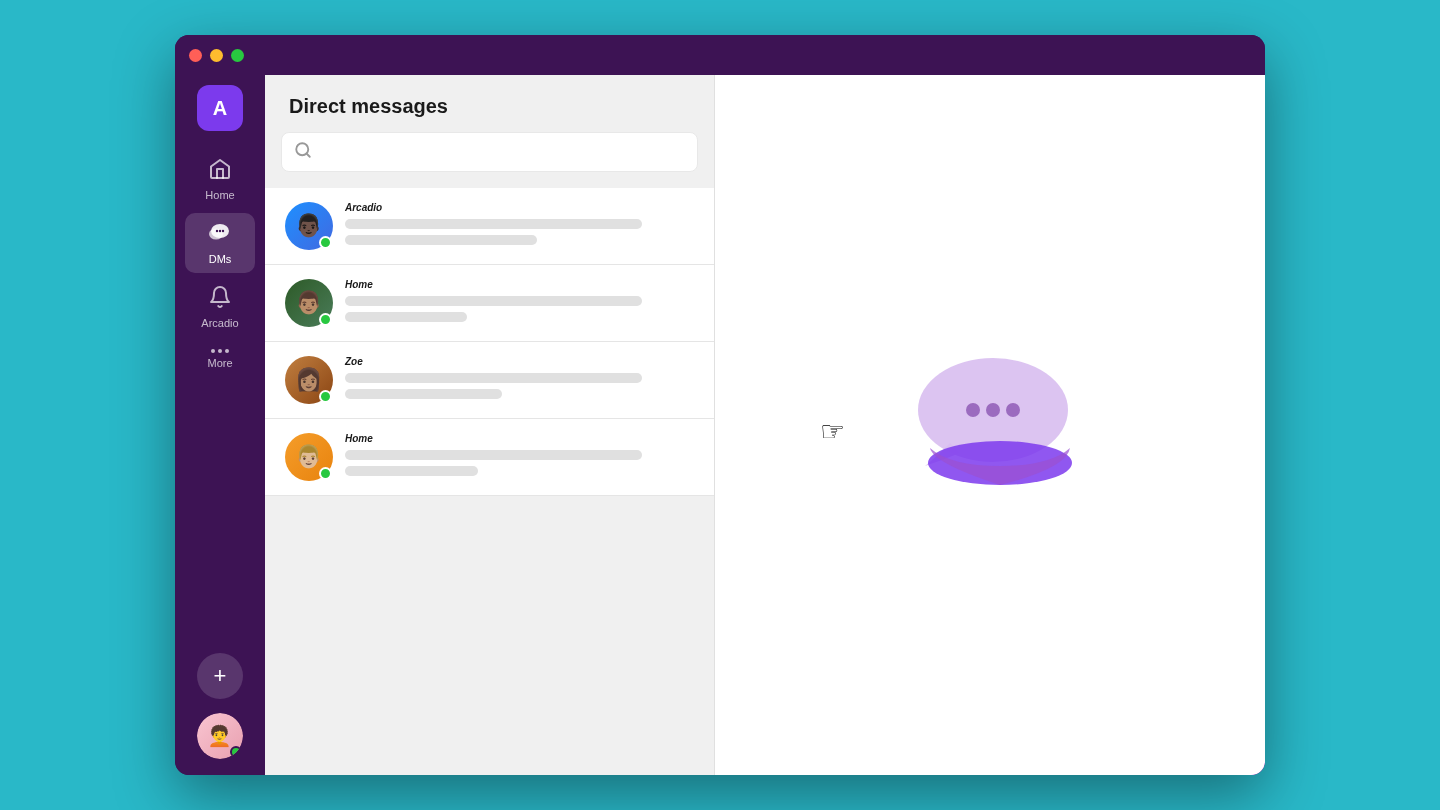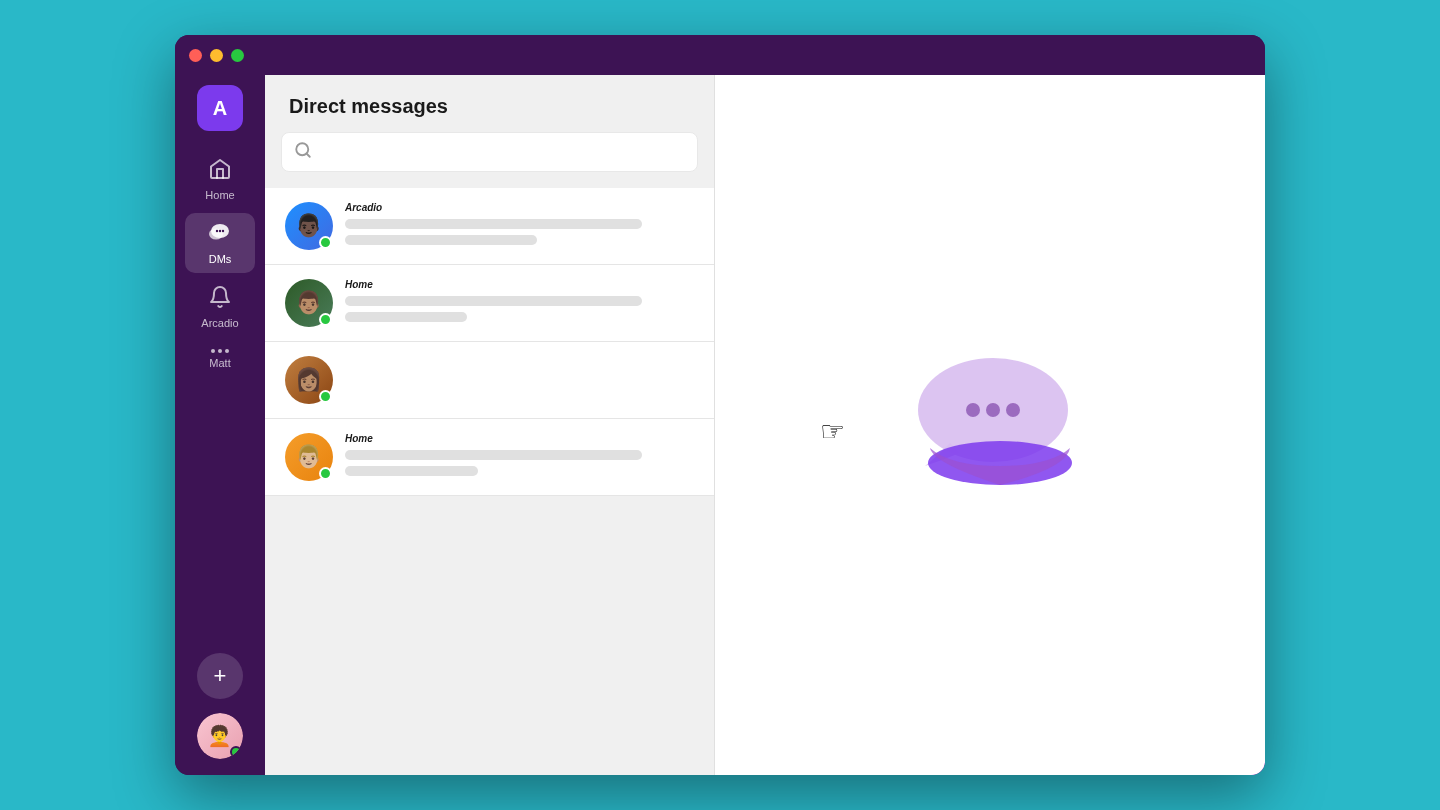--- a/index.html
+++ b/index.html
@@ -389,21 +389,21 @@
         </span>
         <span class="nav-item-label">Arcadio</span>
       </div>
 
       <div class="nav-item">
         <span class="nav-icon dots-icon">
           <span></span>
             <span></span>
             <span></span>
         </span>
-        <span class="nav-item-label">Matt</span>
+        <span class="nav-item-label">More</span>
       </div>
 
       <div class="sidebar-spacer"></div>
 
       <div class="add-button">
         <span style="font-size:22px;font-weight:300;line-height:1;color:white;">+</span>
       </div>
 
       <div class="user-avatar-small">
 
@@ -459,20 +459,25 @@
             </div>
           </div>
 
           <div class="dm-item">
             <div class="dm-avatar">
               <div class="avatar-zoe-dm">
                 <span style="font-size:22px;">👩🏽</span>
               </div>
               <div class="dm-status-dot"></div>
             </div>
+            <div class="dm-info">
+              <div class="dm-name">Zoe</div>
+              <div class="dm-preview-line long"></div>
+              <div class="dm-preview-line medium" style="width:45%;"></div>
+            </div>
           </div>
 
           <div class="dm-item">
             <div class="dm-avatar">
               <div class="avatar-matt">
                 <span style="font-size:22px;">👨🏼</span>
               </div>
               <div class="dm-status-dot"></div>
             </div>
             <div class="dm-info">

